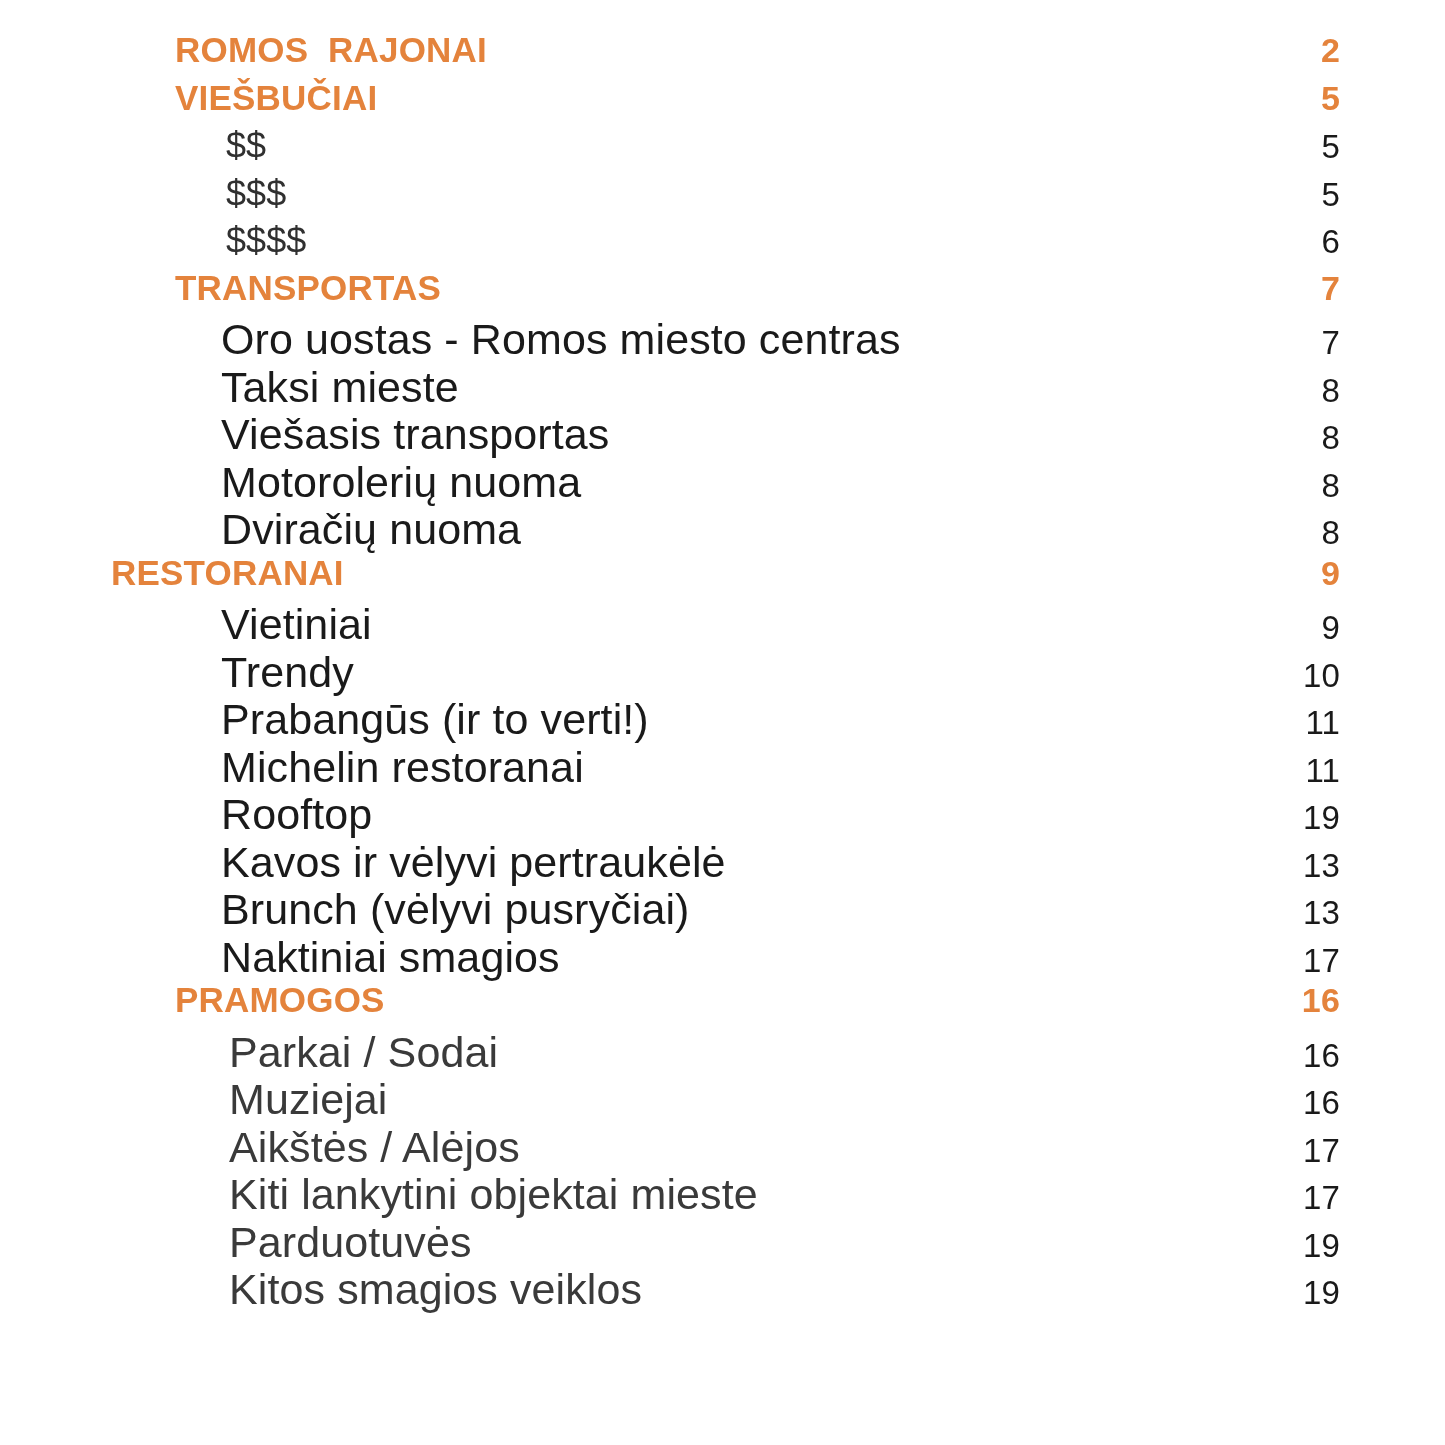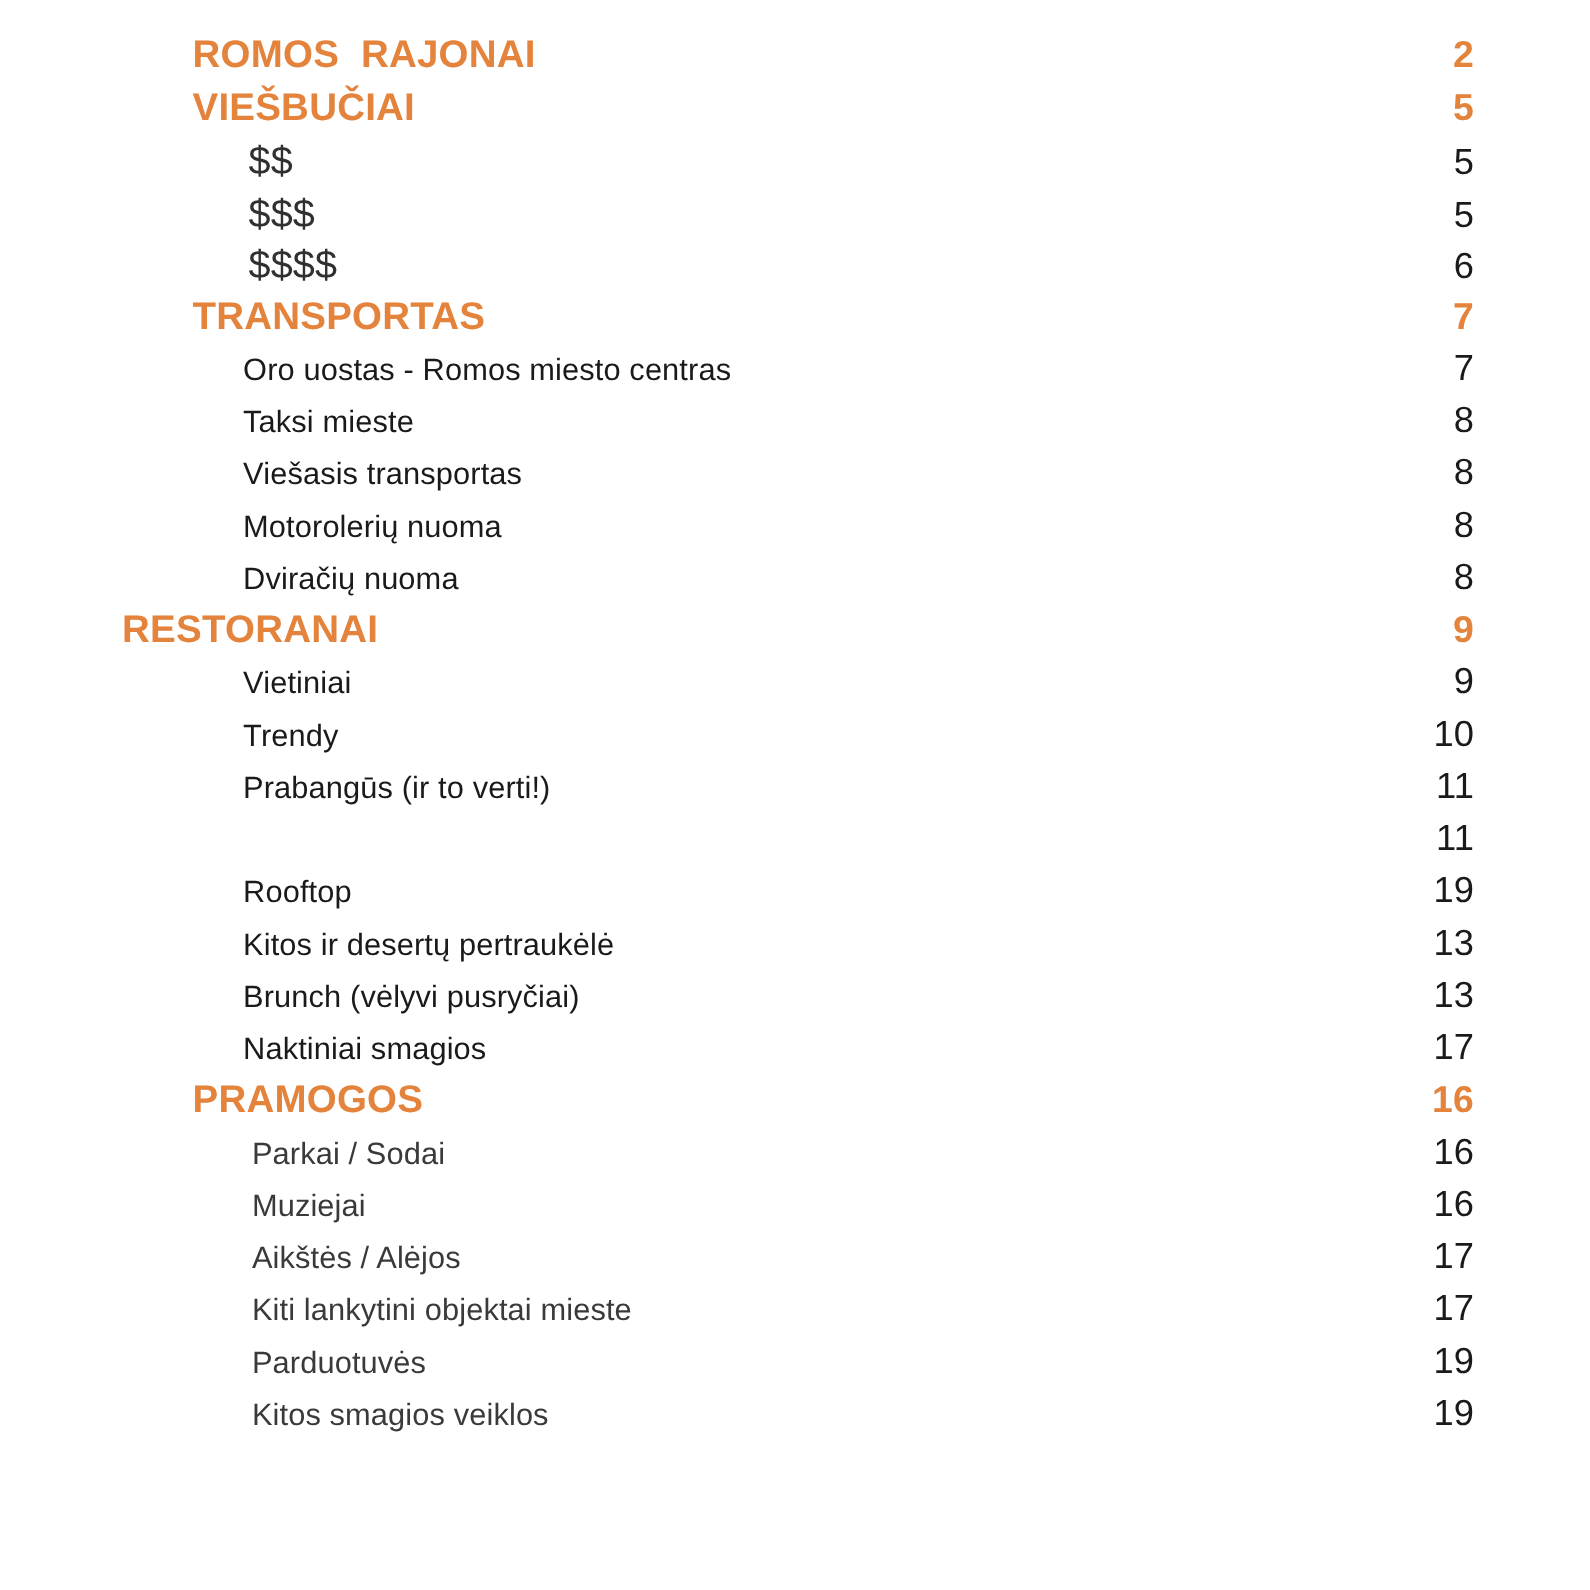--- a/index.html
+++ b/index.html
@@ -64,21 +64,21 @@
   
   .level-section.indent-plus .toc-label {
     padding-left: 111px;
   }
 
   
   .level-item .toc-label,
   .level-item .toc-page {
     color: #1a1a1a;
     font-weight: 400;
-    font-size: 28px;
+    font-size: 43px;
     letter-spacing: 0.1px;
   }
   .level-item .toc-label {
     padding-left: 221px;
   }
   .level-item .toc-page {
     font-size: 33px;
   }
 
   
@@ -168,30 +168,31 @@
       <span class="toc-label">Trendy</span>
       <span class="toc-spacer"></span>
       <span class="toc-page">10</span>
     </div>
     <div class="toc-row level-item">
       <span class="toc-label">Prabangūs (ir to verti!)</span>
       <span class="toc-spacer"></span>
       <span class="toc-page">11</span>
     </div>
     <div class="toc-row level-item">
+      <span class="toc-label">Michelin restoranai</span>
       <span class="toc-spacer"></span>
       <span class="toc-page">11</span>
     </div>
     <div class="toc-row level-item">
       <span class="toc-label">Rooftop</span>
       <span class="toc-spacer"></span>
       <span class="toc-page">19</span>
     </div>
     <div class="toc-row level-item">
-      <span class="toc-label">Kitos ir desertų pertraukėlė</span>
+      <span class="toc-label">Kavos ir vėlyvi pertraukėlė</span>
       <span class="toc-spacer"></span>
       <span class="toc-page">13</span>
     </div>
     <div class="toc-row level-item">
       <span class="toc-label">Brunch (vėlyvi pusryčiai)</span>
       <span class="toc-spacer"></span>
       <span class="toc-page">13</span>
     </div>
     <div class="toc-row level-item">
       <span class="toc-label">Naktiniai smagios</span>

